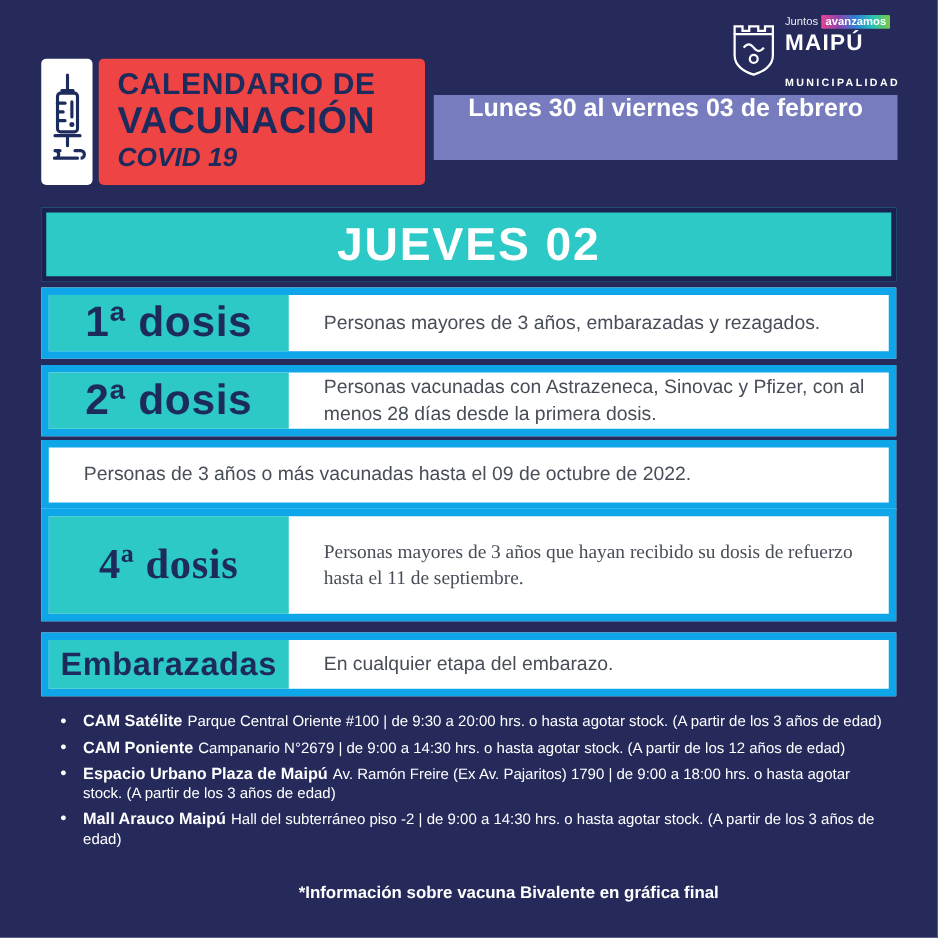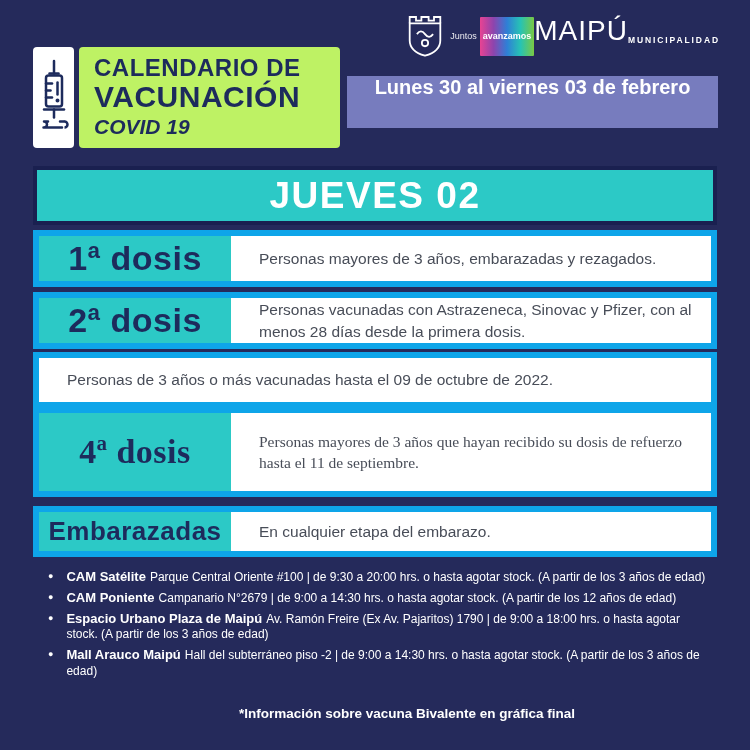--- a/index.html
+++ b/index.html
@@ -2,34 +2,34 @@
 <html><head>
 <meta charset="utf-8">
 <style>
   html,body{margin:0;padding:0;}
   body{font-family:"Liberation Sans",sans-serif;}
   .page{position:relative;width:750px;height:750px;background:#252a5b;overflow:hidden;}
 
   
   .syringe-box{position:absolute;left:33px;top:47px;width:41px;height:101px;background:#fff;
     border-radius:4px;display:flex;align-items:center;justify-content:center;}
-  .title-box{position:absolute;left:79px;top:47px;width:261px;height:101px;background:#bef264;
+  .title-box{position:absolute;left:79px;top:47px;width:261px;height:101px;background:#ef4444;
     border-radius:4px;display:flex;flex-direction:column;justify-content:center;
     padding-left:15px;box-sizing:border-box;color:#1d2b5c;}
   .title-l1{font-size:24px;font-weight:800;letter-spacing:.5px;line-height:1.04;}
   .title-l2{font-size:30px;font-weight:800;letter-spacing:.5px;line-height:1.04;}
   .title-l3{font-size:21px;font-style:italic;font-weight:600;line-height:1.15;margin-top:2px;}
 
   .logo{position:absolute;right:30px;top:12px;display:flex;align-items:center;gap:7px;}
-  .logo-text{display:flex;flex-direction:row;line-height:1;color:#fff;}
+  .logo-text{display:flex;flex-direction:column;line-height:1;color:#fff;}
   .tagline{font-size:9px;display:flex;align-items:center;gap:3px;margin-bottom:2px;}
   .tagline .plain{font-weight:400;opacity:.9;}
-  .tagline .grad{font-weight:bold;padding:15px 3px;
+  .tagline .grad{font-weight:bold;padding:1px 3px;
     background:linear-gradient(90deg,#e84393,#8e44ad,#2f7fd6,#27c3b4,#7ac943);border-radius:1px;}
-  .logo-name{font-size:28px;font-weight:400;letter-spacing:1px;}
+  .logo-name{font-size:18px;font-weight:700;letter-spacing:1px;}
   .logo-sub{font-size:8.5px;font-weight:bold;letter-spacing:1.9px;margin-top:19px;}
 
   .date-banner{position:absolute;left:347px;top:76px;width:371px;height:52px;background:#777cbe;
     display:flex;align-items:flex-start;justify-content:center;color:#fff;font-weight:bold;
     font-size:20px;white-space:nowrap;}
 
   
   .day-banner{position:absolute;left:33px;top:166px;width:684px;height:59px;background:#2cc9c6;
     border:4px solid #1a2050;box-sizing:border-box;display:flex;align-items:center;
     justify-content:center;color:#fff;font-weight:800;font-size:37px;letter-spacing:1.5px;}

